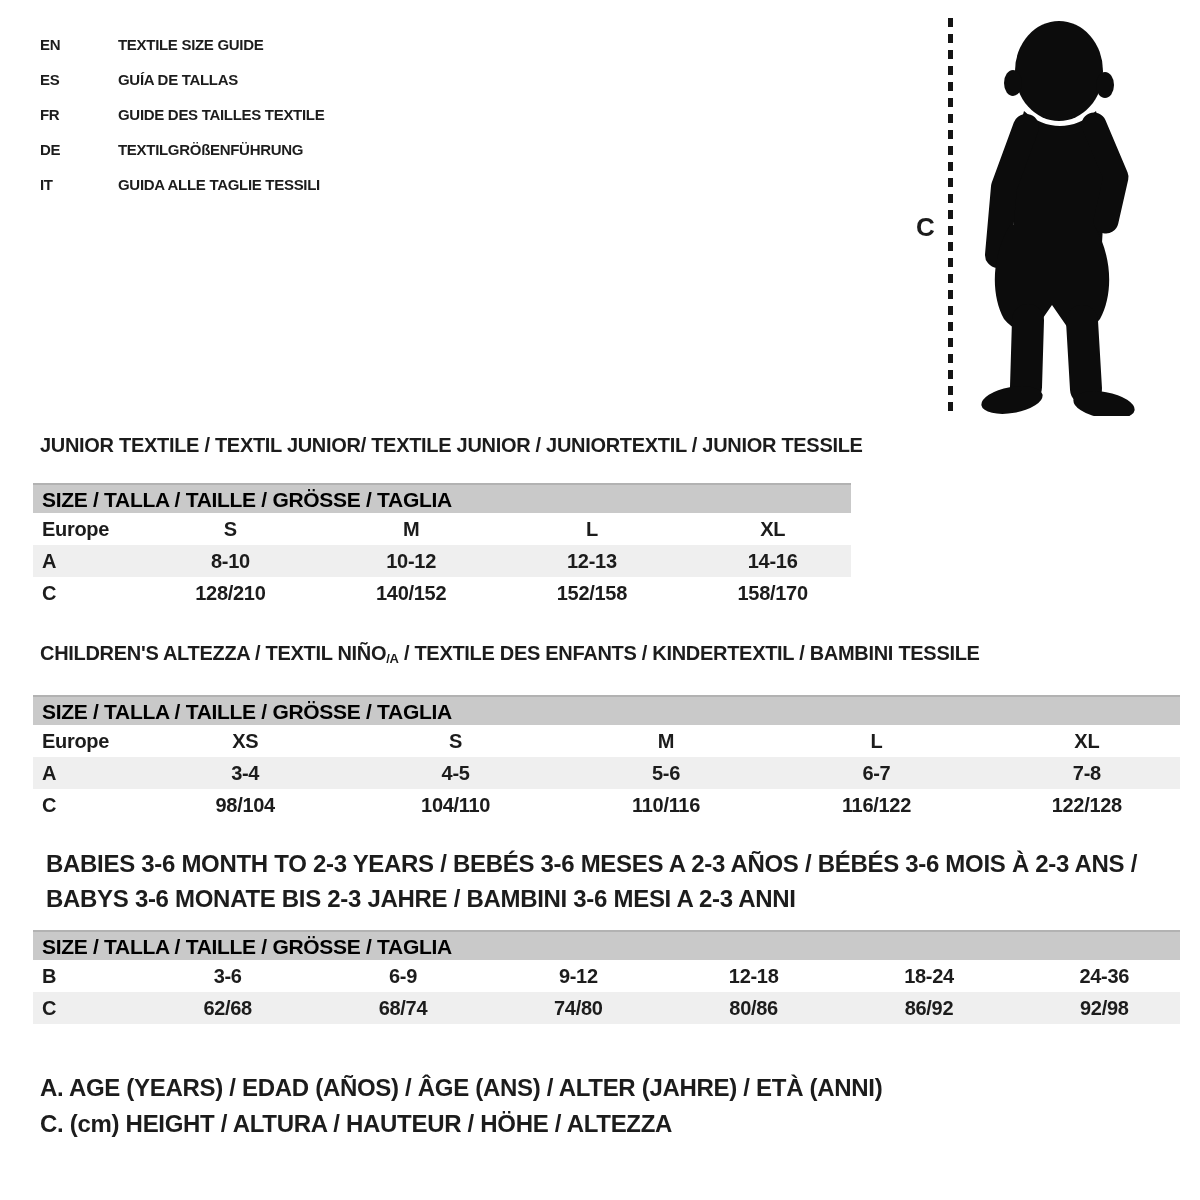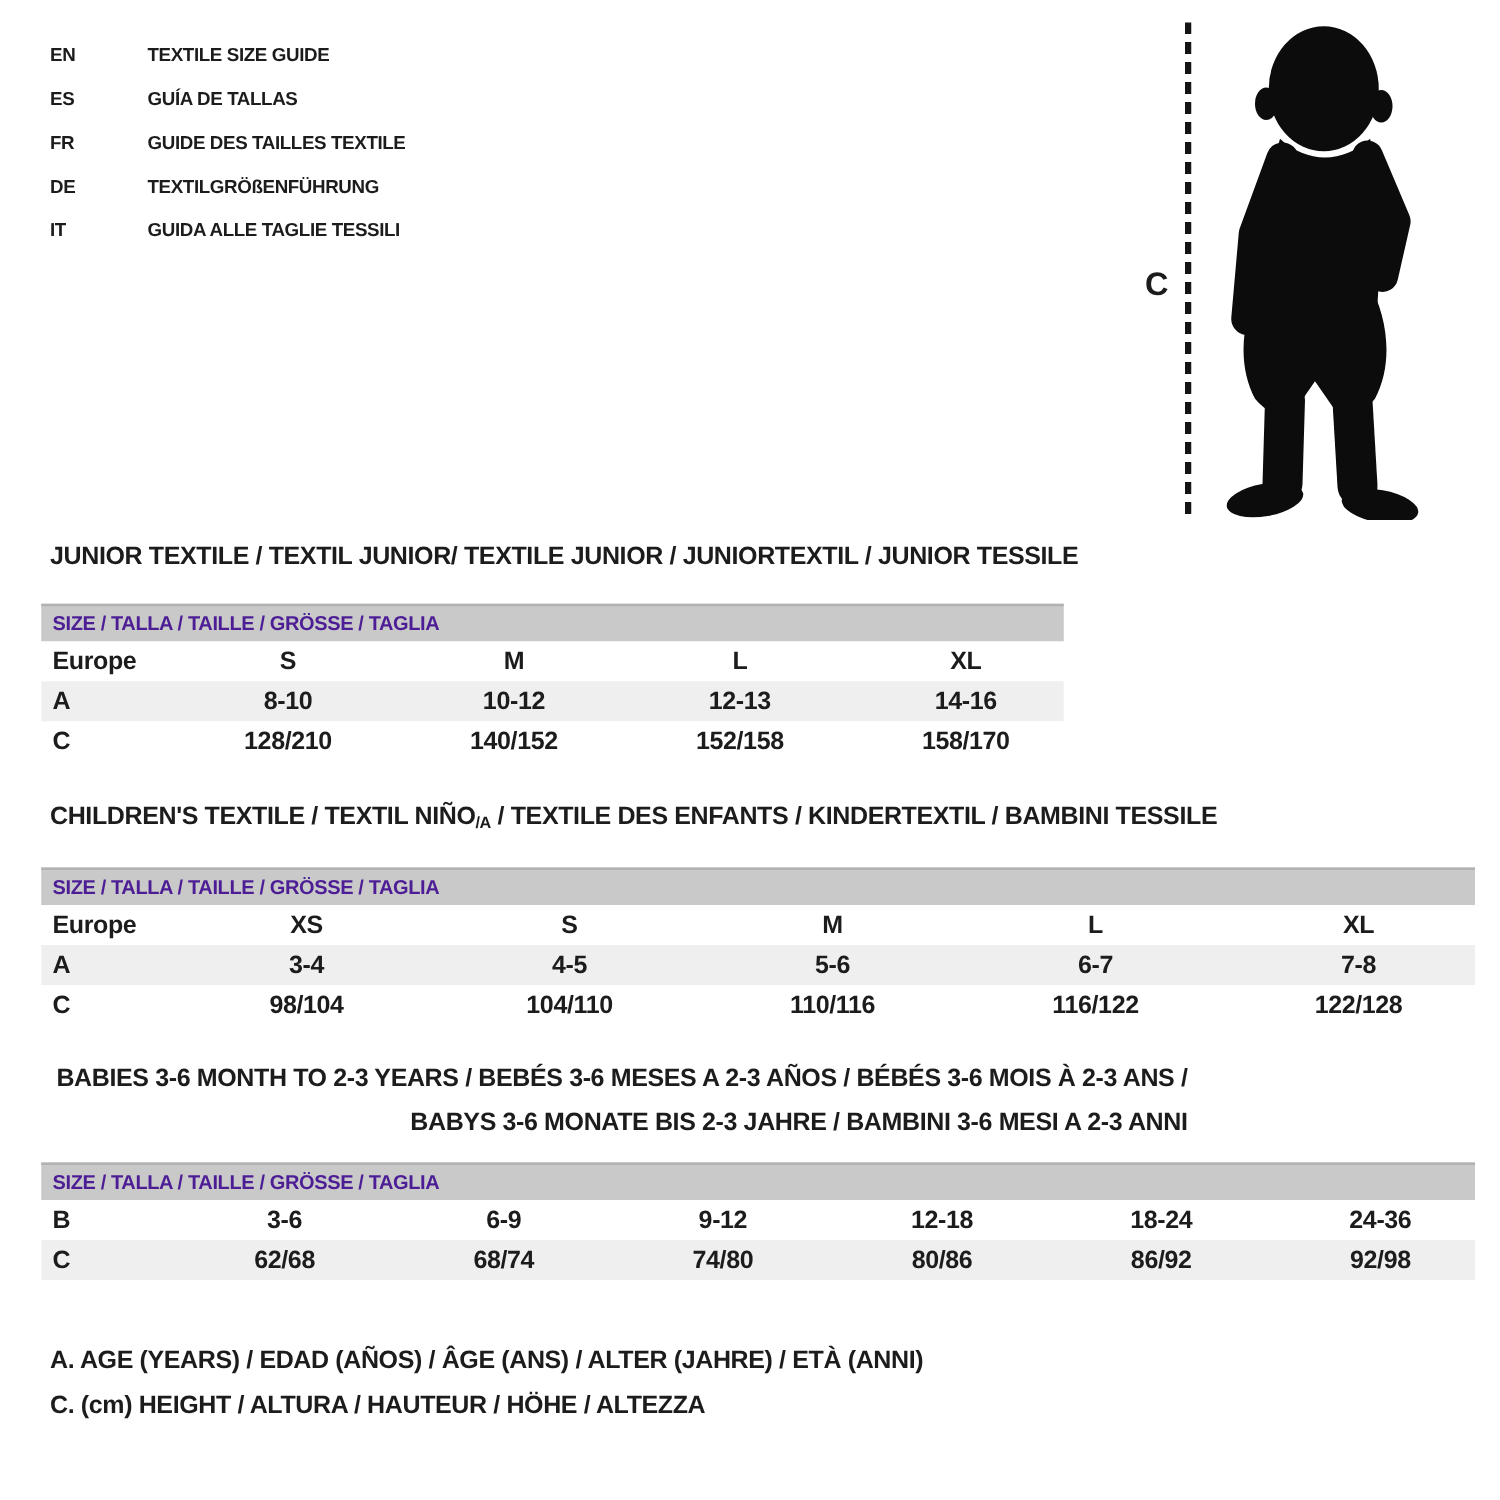--- a/index.html
+++ b/index.html
@@ -27,41 +27,41 @@
   }
   .c-label{left:916px;top:212px;font-size:26px;}
   .silhouette{left:962px;top:14px;}
 
   
   .section{left:0;width:950px;}
   .section-junior{top:433px;}
   .section-children{top:641px;}
   .section-babies{top:846px;}
   .sec-title{margin-left:40px;font-size:20px;line-height:24px;white-space:nowrap;}
-  .sec-title-line{margin-left:24px;font-size:20px;line-height:35px;white-space:nowrap;text-align:right;}
+  .sec-title-line{margin-left:46px;font-size:24px;line-height:35px;white-space:nowrap;}
   .title-sub{font-size:13px;position:relative;top:3px;}
 
   .size-table{margin-left:33px;}
   .section-junior  .size-table{width:818px;margin-top:26px;}
   .section-children .size-table{width:1147px;margin-top:27px;}
   .section-babies  .size-table{width:1147px;margin-top:14px;}
 
   .bar{
     height:30px;line-height:29px;
     background:#c9c9c9;border-top:2px solid #b2b2b2;
     box-sizing:border-box;padding-left:9px;
-    font-size:16px;color:#4c1d95;
+    font-size:21px;color:#000000;
   }
   .t-row{display:flex;height:32px;line-height:32px;font-size:20px;gap:24px;}
   .t-row.shaded{background:#efefef;}
   .row-label{width:95px;padding-left:9px;box-sizing:border-box;}
   .cell{flex:1;text-align:center;}
 
   
-  .footnotes{left:40px;top:1070px;font-size:20px;line-height:36px;}
+  .footnotes{left:40px;top:1070px;font-size:24px;line-height:36px;}
 </style>
 </head>
 <body>
 
 <div class="abs lang-block">
     <div class="lang-row">
       <span class="lang-code">EN</span>
       <span class="lang-title">TEXTILE SIZE GUIDE</span>
     </div>
     <div class="lang-row">
@@ -120,21 +120,21 @@
         <span class="row-label">C</span>
         <span class="cell">128/210</span>
         <span class="cell">140/152</span>
         <span class="cell">152/158</span>
         <span class="cell">158/170</span>
       </div>
     </div>
 </div>
 
 <div class="abs section section-children">
-  <div class="sec-title"><span>CHILDREN'S TEXTILE / TEXTIL NIÑO</span><span class="title-sub">/A</span><span> / TEXTILE DES ENFANTS / KINDERTEXTIL / BAMBINI TESSILE</span></div>
+  <div class="sec-title"><span>CHILDREN'S ALTEZZA / TEXTIL NIÑO</span><span class="title-sub">/A</span><span> / TEXTILE DES ENFANTS / KINDERTEXTIL / BAMBINI TESSILE</span></div>
   <div class="size-table">
       <div class="bar">SIZE / TALLA / TAILLE / GRÖSSE / TAGLIA</div>
       <div class="t-row">
         <span class="row-label">Europe</span>
         <span class="cell">XS</span>
         <span class="cell">S</span>
         <span class="cell">M</span>
         <span class="cell">L</span>
         <span class="cell">XL</span>
       </div>

